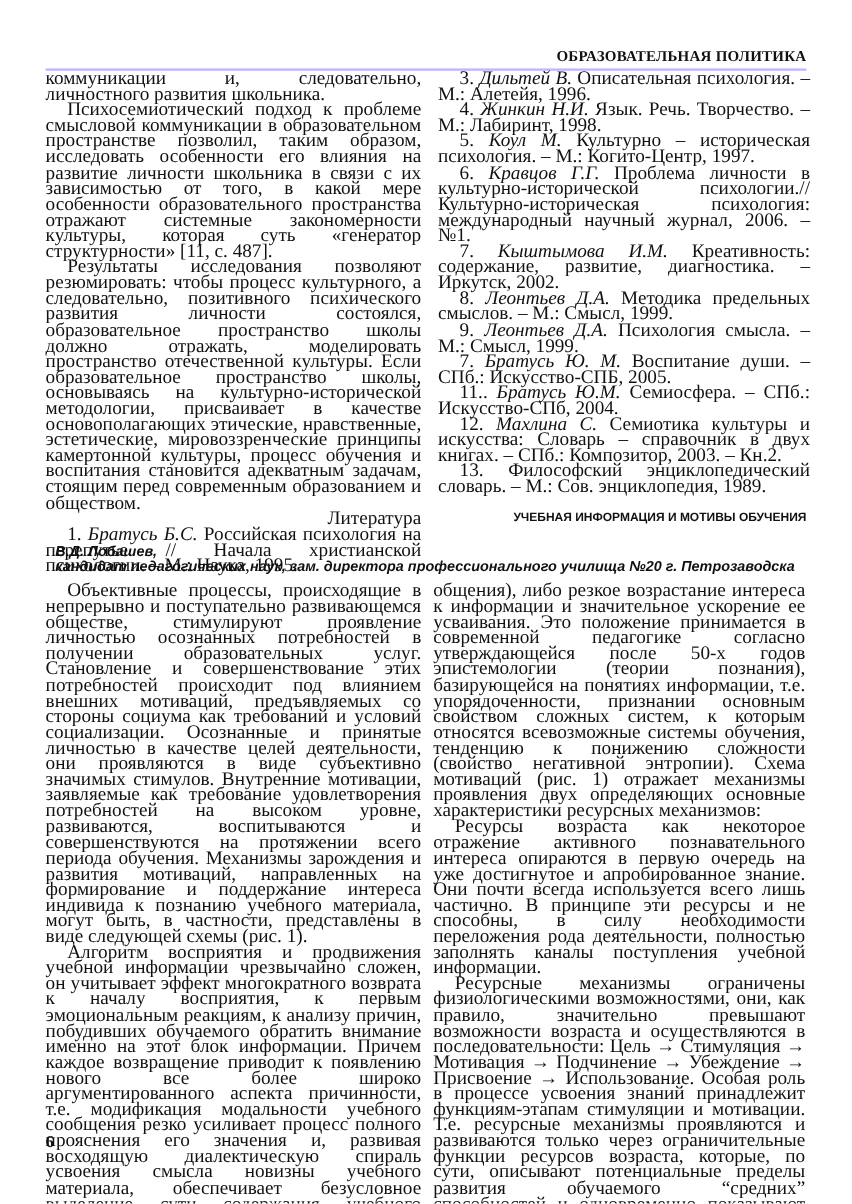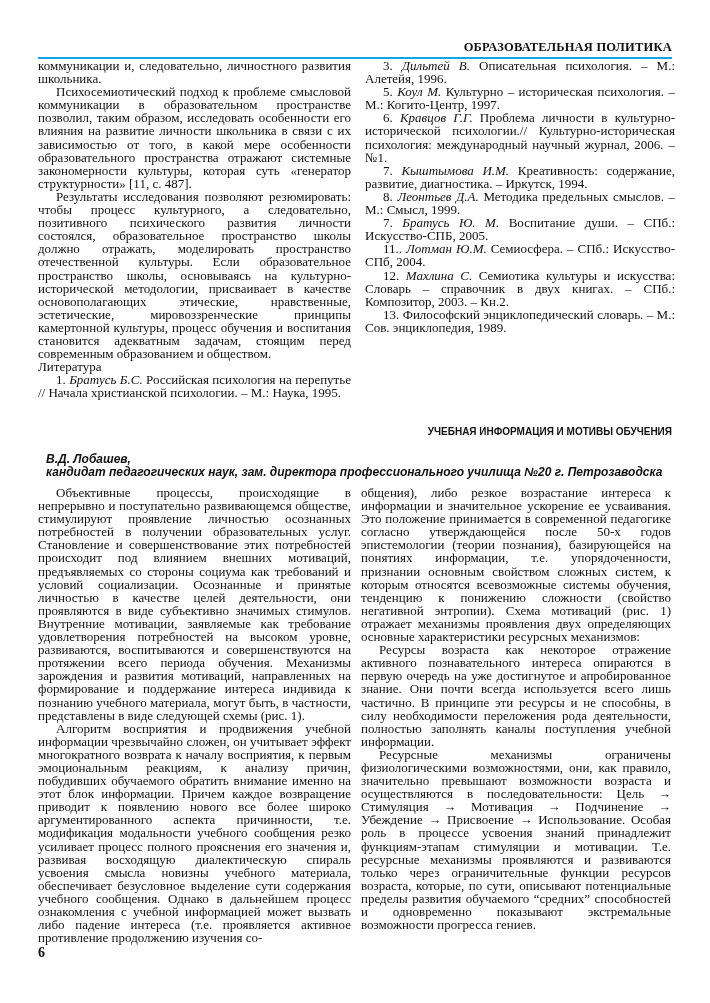--- a/index.html
+++ b/index.html
@@ -1,24 +1,24 @@
 <!DOCTYPE html>
 <html><head>
 <meta charset="utf-8">
 <style>
   html, body { margin: 0; padding: 0; background: #ffffff; }
   body { width: 710px; height: 1003px; position: relative; overflow: hidden;
          font-family: "Liberation Serif", serif; color: #111; }
   .running-head { position: absolute; left: 38px; top: 40px; width: 634px; text-align: right;
          font-family: "Liberation Serif", serif; font-weight: bold; font-size: 12.5px;
-         letter-spacing: 0.2px; padding-bottom: 2px; border-bottom: 2px solid #0ea5e9; }
-  .col { position: absolute; font-size: 13px; line-height: 13.1px; text-align: justify; }
+         letter-spacing: 0.2px; padding-bottom: 2px; border-bottom: 2px solid #c4b5fd; }
+  .col { position: absolute; font-size: 16px; line-height: 13.1px; text-align: justify; }
   .col p { margin: 0; text-indent: 18px; }
   .col p.noind { text-indent: 0; }
-  .col .lit-title { text-align: left; text-indent: 0; }
+  .col .lit-title { text-align: right; text-indent: 0; }
   .col .ref { text-indent: 18px; }
   .col .ref i { font-style: italic; }
   #top-left { left: 38px; top: 59px; width: 313px; }
   #top-right { left: 365px; top: 59px; width: 310px; }
   .article-title { position: absolute; left: 38px; top: 426px; width: 634px; text-align: right;
          font-family: "Liberation Sans", sans-serif; font-weight: bold; font-size: 10px; }
   .author { position: absolute; left: 46px; top: 453px; width: 660px;
          font-family: "Liberation Sans", sans-serif; font-weight: bold; font-style: italic;
          font-size: 12px; line-height: 13px; }
   #body-left { left: 38px; top: 486px; width: 313px; }
@@ -34,26 +34,28 @@
 <div class="col" id="top-left">
   <p class="noind">коммуникации и, следовательно, личностного развития школьника.</p>
   <p>Психосемиотический подход к проблеме смысловой коммуникации в образовательном пространстве позволил, таким образом, исследовать особенности его влияния на развитие личности школьника в связи с их зависимостью от того, в какой мере особенности образовательного пространства отражают системные закономерности культуры, которая суть «генератор структурности» [11, с. 487].</p>
   <p>Результаты исследования позволяют резюмировать: чтобы процесс культурного, а следовательно, позитивного психического развития личности состоялся, образовательное пространство школы должно отражать, моделировать пространство отечественной культуры. Если образовательное пространство школы, основываясь на культурно-исторической методологии, присваивает в качестве основополагающих этические, нравственные, эстетические, мировоззренческие принципы камертонной культуры, процесс обучения и воспитания становится адекватным задачам, стоящим перед современным образованием и обществом.</p>
   <p class="lit-title">Литература</p>
   <p class="ref"><span>1.</span> <i>Братусь Б.С.</i><span> Российская психология на перепутье // Начала христианской психологии. – М.: Наука, 1995.</span></p>
 </div>
 
 <div class="col" id="top-right">
   <p class="ref"><span>3.</span> <i>Дильтей В.</i><span> Описательная психология. – М.: Алетейя, 1996.</span></p>
+  <p class="ref"><span>4.</span> <i>Жинкин Н.И.</i><span> Язык. Речь. Творчество. – М.: Лабиринт, 1998.</span></p>
   <p class="ref"><span>5.</span> <i>Коул М.</i><span> Культурно – историческая психология. – М.: Когито-Центр, 1997.</span></p>
   <p class="ref"><span>6.</span> <i>Кравцов Г.Г.</i><span> Проблема личности в культурно-исторической психологии.// Культурно-историческая психология: международный научный журнал, 2006. – №1.</span></p>
-  <p class="ref"><span>7.</span> <i>Кыштымова И.М.</i><span> Креативность: содержание, развитие, диагностика. – Иркутск, 1994.</span></p>
+  <p class="ref"><span>7.</span> <i>Кыштымова И.М.</i><span> Креативность: содержание, развитие, диагностика. – Иркутск, 2002.</span></p>
   <p class="ref"><span>8.</span> <i>Леонтьев Д.А.</i><span> Методика предельных смыслов. – М.: Смысл, 1999.</span></p>
+  <p class="ref"><span>9.</span> <i>Леонтьев Д.А.</i><span> Психология смысла. – М.: Смысл, 1999.</span></p>
   <p class="ref"><span>7.</span> <i>Братусь Ю. М.</i><span> Воспитание души. – СПб.: Искусство-СПБ, 2005.</span></p>
-  <p class="ref"><span>11..</span> <i>Лотман Ю.М.</i><span> Семиосфера. – СПб.: Искусство-СПб, 2004.</span></p>
+  <p class="ref"><span>11..</span> <i>Братусь Ю.М.</i><span> Семиосфера. – СПб.: Искусство-СПб, 2004.</span></p>
   <p class="ref"><span>12.</span> <i>Махлина С.</i><span> Семиотика культуры и искусства: Словарь – справочник в двух книгах. – СПб.: Композитор, 2003. – Кн.2.</span></p>
   <p class="ref"><span>13.</span> <i></i><span>Философский энциклопедический словарь. – М.: Сов. энциклопедия, 1989.</span></p>
 </div>
 
 <div class="article-title">УЧЕБНАЯ ИНФОРМАЦИЯ И МОТИВЫ ОБУЧЕНИЯ</div>
 
 <div class="author">
   <div>В.Д. Лобашев,</div>
   <div>кандидат педагогических наук, зам. директора профессионального училища №20 г. Петрозаводска</div>
 </div>

